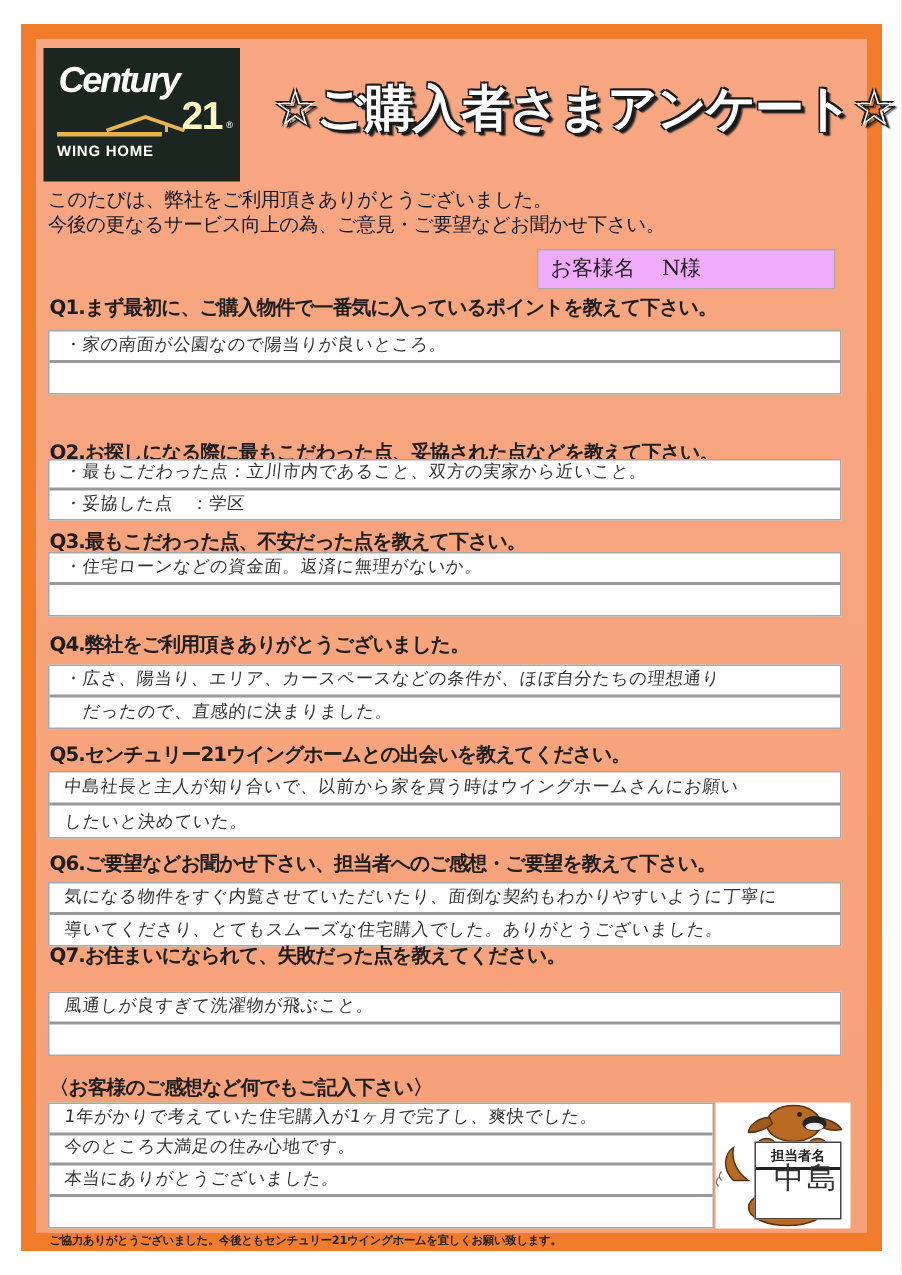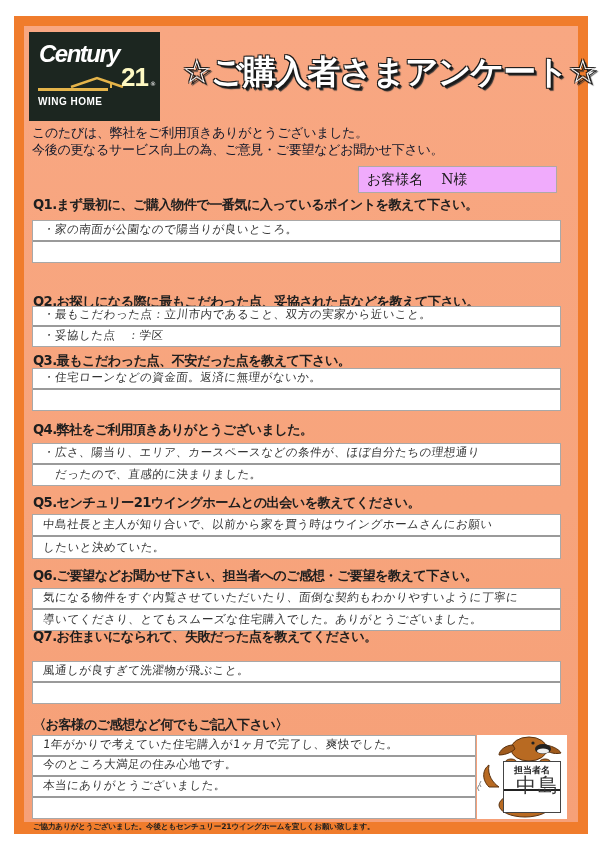--- a/index.html
+++ b/index.html
@@ -91,21 +91,21 @@
   .dog-box {
     position: absolute; left: 477px; top: 735px; width: 90px; height: 84px; background: #ffffff;
   }
   .dog-sign {
     position: absolute; left: 26px; top: 26px; width: 58px; height: 52px;
     background: #fff; border: 1.5px solid #444;
   }
   .dog-sign-label {
     position: absolute; left: 0; top: 2px; width: 100%; text-align: center;
     font-size: 9px; font-weight: bold; color: #222; border-bottom: 2px solid #222;
-    padding-bottom: 12px;
+    padding-bottom: 1px;
   }
   .dog-sign-name {
     position: absolute; left: 0; top: 10px; width: 100%; text-align: right;
     font-size: 20px; color: #333; letter-spacing: 2px;
   }
 
   .footer {
     position: absolute; left: 33px; top: 822px; font-size: 7.6px; font-weight: bold;
     color: #1e1e1e; white-space: nowrap; letter-spacing: -0.2px;
   }

